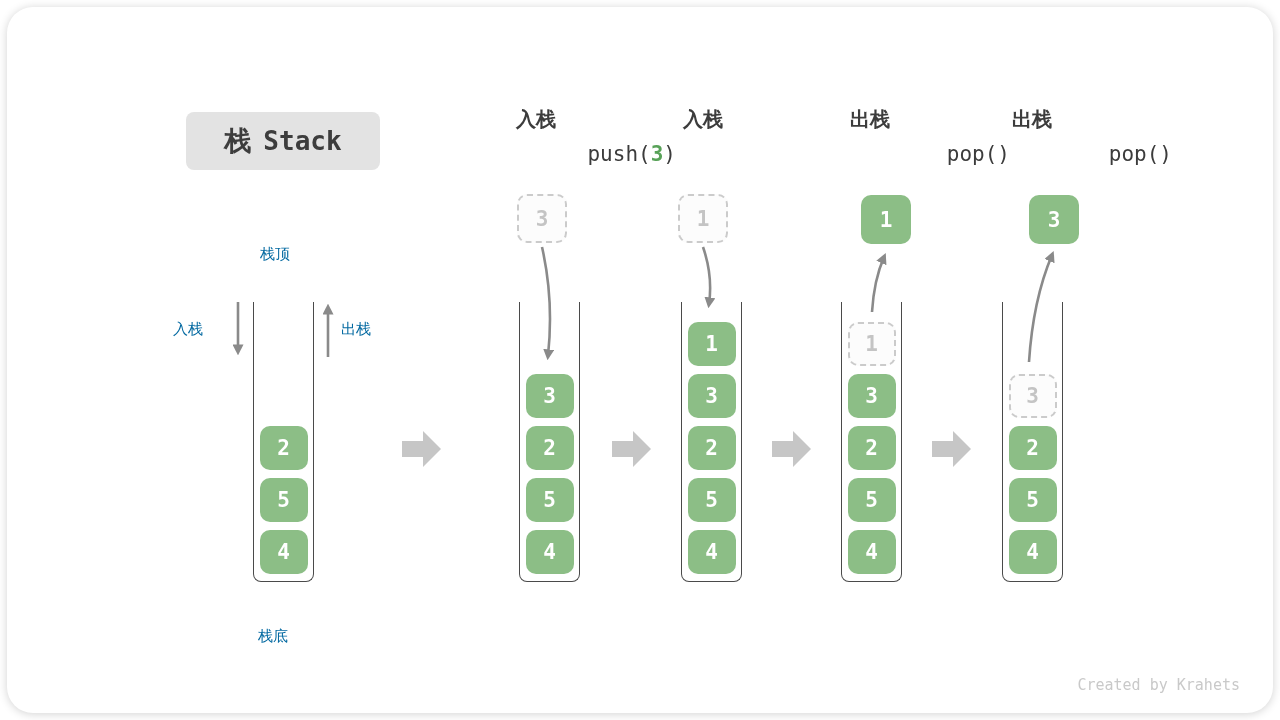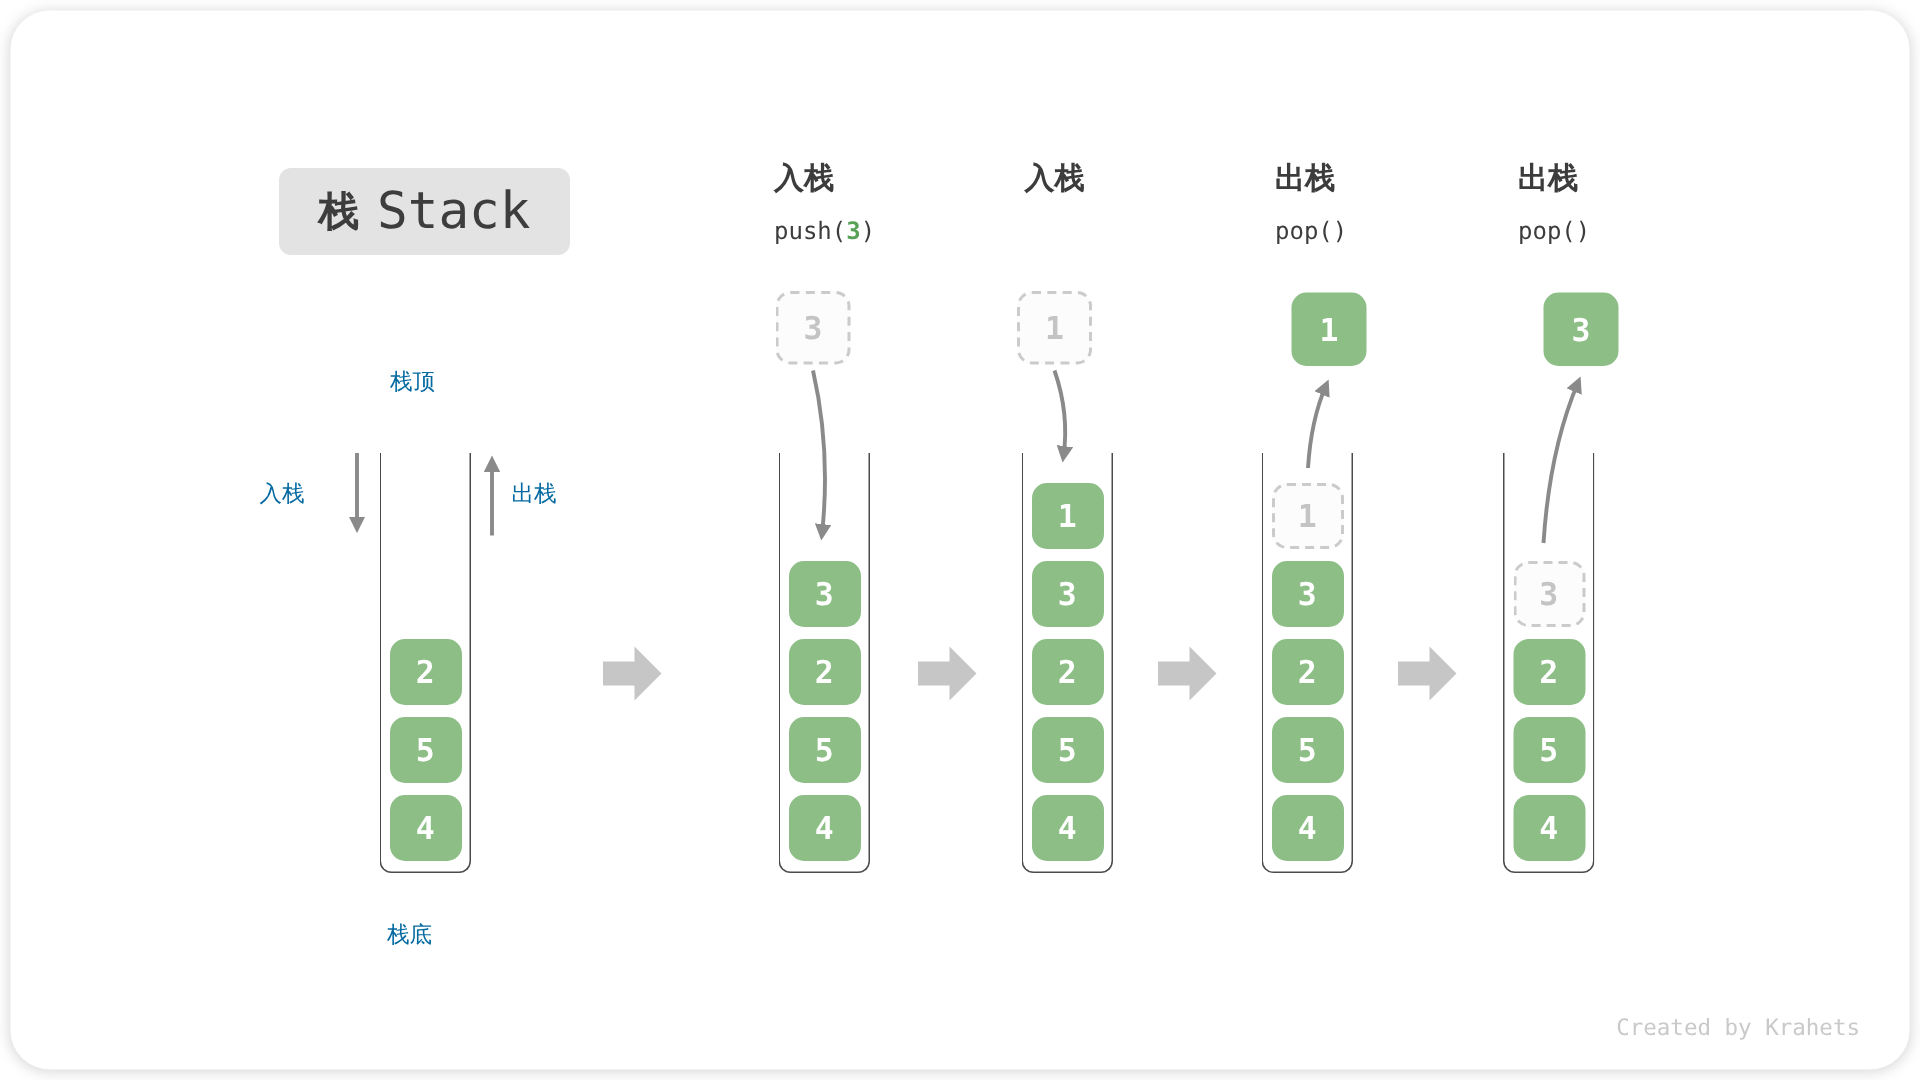--- a/index.html
+++ b/index.html
@@ -6,30 +6,30 @@
   html,body { width:1280px; height:720px; background:#ffffff; font-family:"Liberation Sans", sans-serif; }
   .canvas { position:relative; width:1280px; height:720px; background:#ffffff; overflow:hidden; }
   .card { position:absolute; left:7px; top:7px; right:7px; bottom:7px; background:#ffffff;
           border-radius:26px; box-shadow:0 1px 10px rgba(0,0,0,0.18); }
 
   
   .title-badge { position:absolute; left:186px; top:112px; width:194px; height:58px;
                  background:#e3e3e3; border-radius:8px; display:flex; align-items:center;
                  justify-content:center; gap:12px; color:#3d3d3d; }
   .title-zh { font-size:27px; font-weight:bold; }
-  .title-en { font-family:"DejaVu Sans Mono", monospace; font-size:34px; font-weight:400; }
+  .title-en { font-family:"DejaVu Sans Mono", monospace; font-size:26px; font-weight:700; }
 
   
   .lbl { position:absolute; color:#0369a1; font-size:15px; font-weight:normal; white-space:nowrap; }
 
   
   .op { position:absolute; top:106px; width:160px; }
   .op .zh { font-size:20px; font-weight:bold; color:#3c3c3c; line-height:26px; }
-  .op .code { font-family:"DejaVu Sans Mono", monospace; font-size:16px; color:#3c3c3c;
-              line-height:26px; margin-top:9px; }
+  .op .code { font-family:"DejaVu Sans Mono", monospace; font-size:21px; color:#3c3c3c;
+              line-height:26px; margin-top:9px;text-align:right; }
   .op .code .arg { color:#58a258; font-weight:bold; }
 
   
   .well { position:absolute; top:302px; width:61px; height:280px;
           border-left:1.6px solid #4a4a4a; border-right:1.6px solid #4a4a4a;
           border-bottom:1.6px solid #4a4a4a; border-radius:0 0 8px 8px; }
   .cell { position:absolute; left:50%; transform:translateX(-50%); width:48px; height:44px;
           border-radius:10px; background:#8cbe86; color:#ffffff;
           display:flex; align-items:center; justify-content:center;
           font-family:"DejaVu Sans Mono", monospace; font-size:21px; font-weight:bold; }
@@ -52,21 +52,21 @@
 
 <div class="canvas">
   <div class="card"></div>
 
   <div class="title-badge">
     <span class="title-zh">栈</span>
     <span class="title-en">Stack</span>
   </div>
 
   <div class="lbl" style="left:260px; top:245px;">栈顶</div>
-  <div class="lbl" style="left:258px; top:614px;">栈底</div>
+  <div class="lbl" style="left:258px; top:627px;">栈底</div>
   <div class="lbl" style="left:173px; top:320px;">入栈</div>
   <div class="lbl" style="left:341px; top:320px;">出栈</div>
 
   <div class="op" style="left:516px;">
     <div class="zh">入栈</div>
     <div class="code"><span>push(</span><span class="arg">3</span><span>)</span></div>
   </div>
   <div class="op" style="left:683px;">
     <div class="zh">入栈</div>
   </div>

